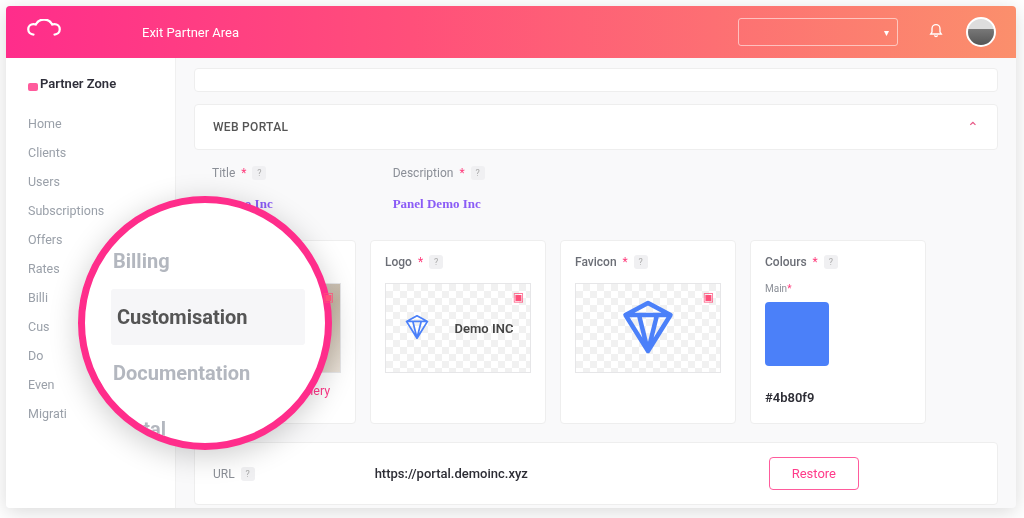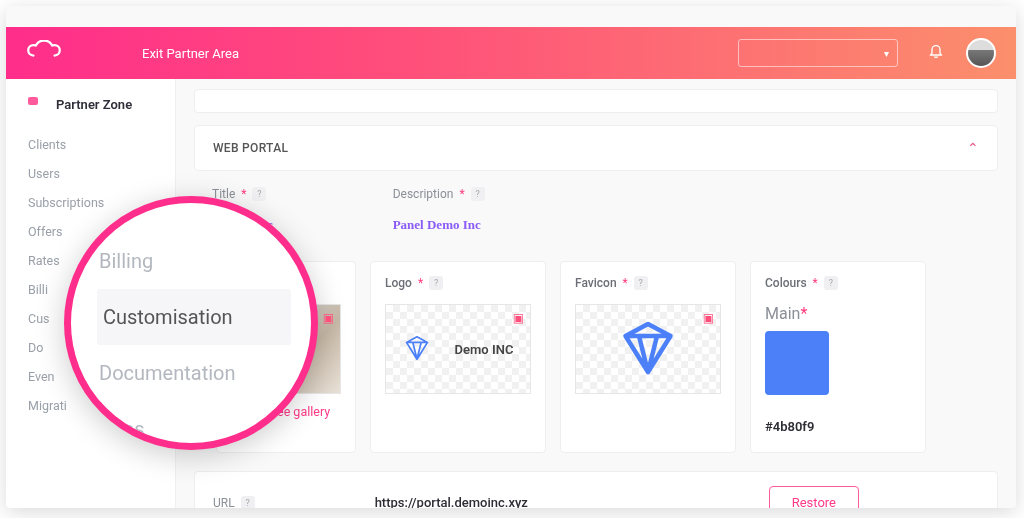--- a/index.html
+++ b/index.html
@@ -1,30 +1,30 @@
 <!DOCTYPE html>
 <html><head>
 <meta charset="utf-8">
 <style>
   * { box-sizing: border-box; margin: 0; padding: 0; font-family: -apple-system, BlinkMacSystemFont, "Segoe UI", Roboto, sans-serif; }
   html, body { width: 1024px; height: 518px; overflow: hidden; background: #fff; }
   .frame { position: relative; width: 1010px; height: 502px; margin: 6px; border-radius: 4px; box-shadow: 0 4px 20px rgba(0,0,0,0.15); overflow: hidden; background: #f9f9fa; }
   
-  .topbar { height: 52px; background: linear-gradient(90deg, #ff2d8b 0%, #ff4f7a 40%, #fb8f6c 100%); display: flex; align-items: center; padding: 0 20px; color: #fff; margin-top: 21px; }
+  .topbar { height: 52px; background: linear-gradient(90deg, #ff2d8b 0%, #ff4f7a 40%, #fb8f6c 100%); display: flex; align-items: center; padding: 0 20px; color: #fff; }
   .logo-cloud svg { width: 36px; height: 22px; }
   .exit-link { margin-left: 80px; font-size: 13px; cursor: pointer; }
   .topbar .spacer { flex: 1; }
   .search-box { width: 160px; height: 28px; border: 1px solid rgba(255,255,255,0.55); border-radius: 3px; background: transparent; display: flex; align-items: center; justify-content: flex-end; padding: 0 8px; margin-right: 20px; }
   .search-box .caret { color: #fff; font-size: 10px; }
   .bell { margin: 0 22px 0 10px; }
   .avatar { width: 30px; height: 30px; border-radius: 50%; background: linear-gradient(180deg,#ddd 0%,#ddd 40%,#777 40%,#555 100%); border: 2px solid #fff; }
   
   .body { display: flex; height: calc(100% - 52px); }
   .sidebar { width: 170px; background: #fff; padding: 18px 16px 0 22px; font-size: 12.5px; color: #9aa0a9; border-right: 1px solid #f0f0f0; }
-  .sb-title { color: #2f2f3a; font-size: 13px; font-weight: 600; margin-bottom: 18px; display: flex; align-items: flex-start; gap: 18px; }
+  .sb-title { color: #2f2f3a; font-size: 13px; font-weight: 600; margin-bottom: 18px; display: flex; align-items: flex-end; gap: 2px; }
   .sb-title .dot { width: 10px; height: 8px; background: #ff5b9c; border-radius: 2px; display: inline-block; }
   .sb-item { padding: 7px 0; cursor: pointer; }
   
   .main { flex: 1; padding: 10px 18px 4px 18px; overflow: hidden; }
   .card { background: #fff; border: 1px solid #eee; border-radius: 4px; margin-bottom: 12px; }
   .card.top { height: 24px; }
   .section-head { display: flex; align-items: center; justify-content: space-between; padding: 14px 18px; font-size: 12px; color: #555; font-weight: 500; letter-spacing: .3px; }
   .chev { color: #e85b88; font-size: 14px; }
   .row2 { display: flex; gap: 120px; padding: 4px 18px 0 18px; }
   .field-label { font-size: 12px; color: #8b8f97; display: flex; align-items: center; gap: 6px; }
@@ -44,29 +44,29 @@
     linear-gradient(45deg,transparent 75%,#e9e9e9 75%),
     linear-gradient(-45deg,transparent 75%,#e9e9e9 75%);
     background-size: 14px 14px; background-position: 0 0,0 7px,7px -7px,-7px 0; opacity: .6;
   }
   .folder-ico { position: absolute; top: 6px; right: 6px; color: #ff4f7a; font-size: 12px; z-index: 2; }
   .logo-content { position: relative; z-index: 2; display: flex; align-items: center; gap: 24px; font-size: 13px; font-weight: 600; color: #444; }
   .diamond svg { width: 28px; height: 28px; }
   .diamond.big svg { width: 80px; height: 60px; }
   .swatch { width: 64px; height: 64px; border-radius: 4px; }
   .colour-val { margin-top: 24px; font-size: 13px; font-weight: 600; color: #2d2d35; }
-  .sub-label { font-size: 16px; color: #8b8f97; margin-bottom: 8px; }
+  .sub-label { font-size: 10px; color: #8b8f97; margin-bottom: 8px; }
   .see-gallery { color: #ff3b8a; font-size: 12.5px; margin-top: 10px; }
   .bg-img { position: absolute; inset: 0; background: linear-gradient(135deg,#d9d9d9 0%, #c7b9a7 50%, #e8e0d6 100%); }
   
   .url-row { margin-top: 18px; background: #fff; border: 1px solid #eee; border-radius: 4px; padding: 14px 18px; display: flex; align-items: center; gap: 120px; }
   .url-val { font-size: 13px; color: #2d2d35; font-weight: 500; text-align: center; }
   .restore-btn { margin-left: auto; border: 1px solid #ff5b9c; color: #ff3b8a; background: #fff; padding: 8px 22px; border-radius: 4px; font-size: 13px; cursor: pointer; margin-right: 120px; }
   
-  .mag { position: absolute; left: 58px; top: 190px; width: 254px; height: 254px; border-radius: 50%; border: 7px solid #ff2d8b; background: #fff; box-shadow: 0 6px 30px rgba(0,0,0,.2); overflow: hidden; }
+  .mag { position: absolute; left: 72px; top: 190px; width: 254px; height: 254px; border-radius: 50%; border: 7px solid #ff2d8b; background: #fff; box-shadow: 0 6px 30px rgba(0,0,0,.2); overflow: hidden; font-weight: bold; }
   .mag-list { position: absolute; left: 26px; top: 30px; right: 20px; }
   .mag-item { font-size: 20px; color: #b3b7bf; padding: 16px 2px; }
   .mag-item.sel { color: #555; background: #f6f6f8; border-radius: 3px; padding-left: 6px; }
 </style>
 </head>
 <body>
 
 <div class="frame">
 
   <div class="topbar">
@@ -88,20 +88,21 @@
     <div class="avatar"></div>
   </div>
 
   <div class="body">
 
     <div class="sidebar">
       <div class="sb-title">
         <span class="dot"></span>
         <span>Partner Zone</span>
       </div>
+      <div class="sb-item">Home</div>
       <div class="sb-item">Clients</div>
       <div class="sb-item">Users</div>
       <div class="sb-item">Subscriptions</div>
       <div class="sb-item">Offers</div>
       <div class="sb-item">Rates</div>
       <div class="sb-item">Billi</div>
       <div class="sb-item">Cus</div>
       <div class="sb-item">Do</div>
       <div class="sb-item">Even</div>
       <div class="sb-item">Migrati</div>
@@ -209,16 +210,16 @@
         <button class="restore-btn">Restore</button>
       </div>
     </div>
   </div>
 
   <div class="mag">
     <div class="mag-list">
       <div class="mag-item">Billing</div>
       <div class="mag-item sel">Customisation</div>
       <div class="mag-item">Documentation</div>
-      <div class="mag-item">https</div>
+      <div class="mag-item">portal</div>
     </div>
   </div>
 </div>
 
 </body></html>

